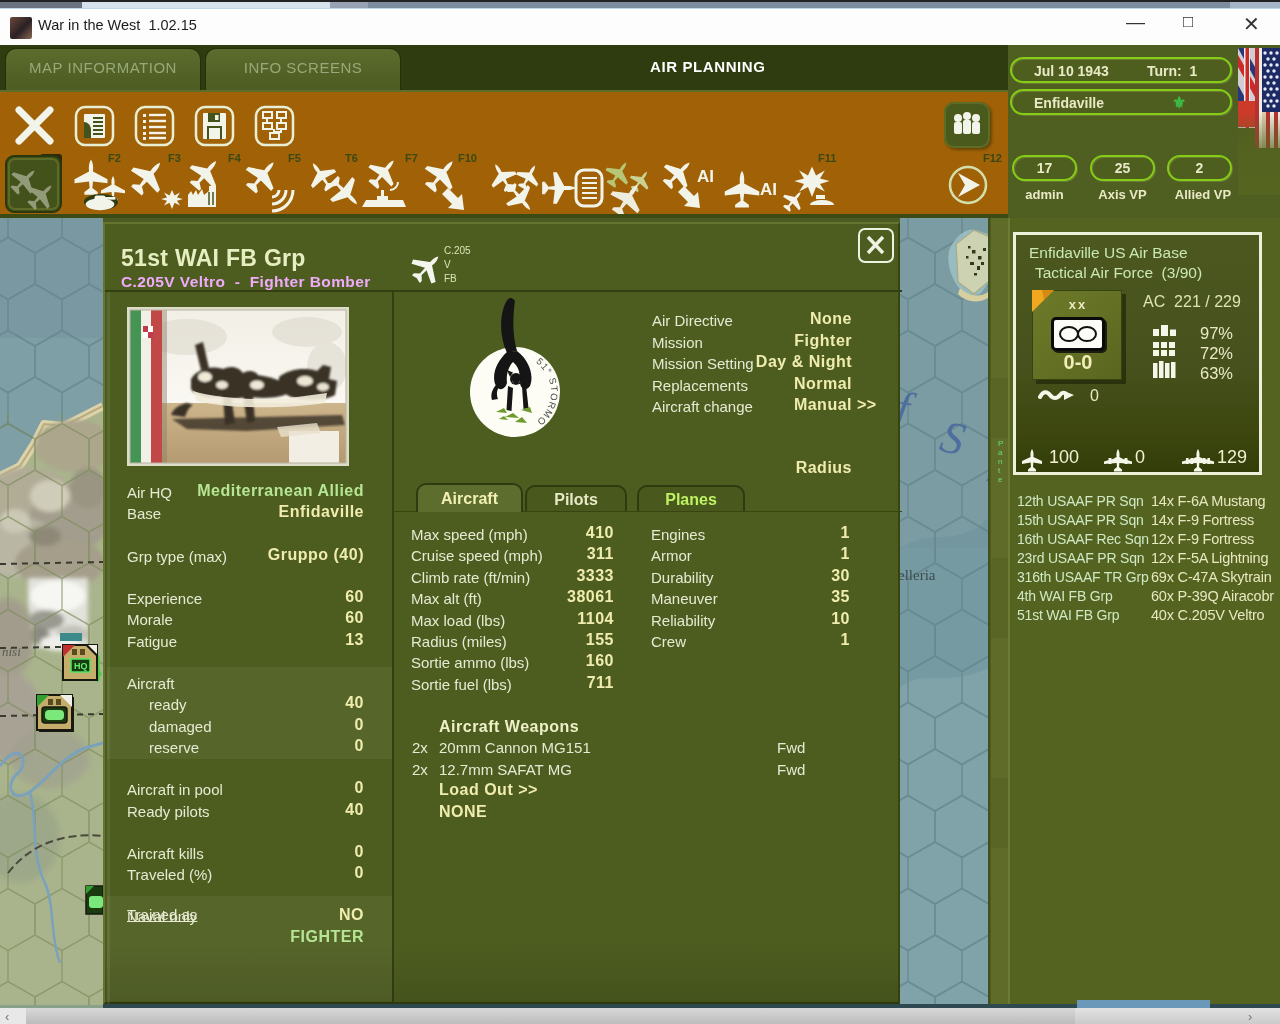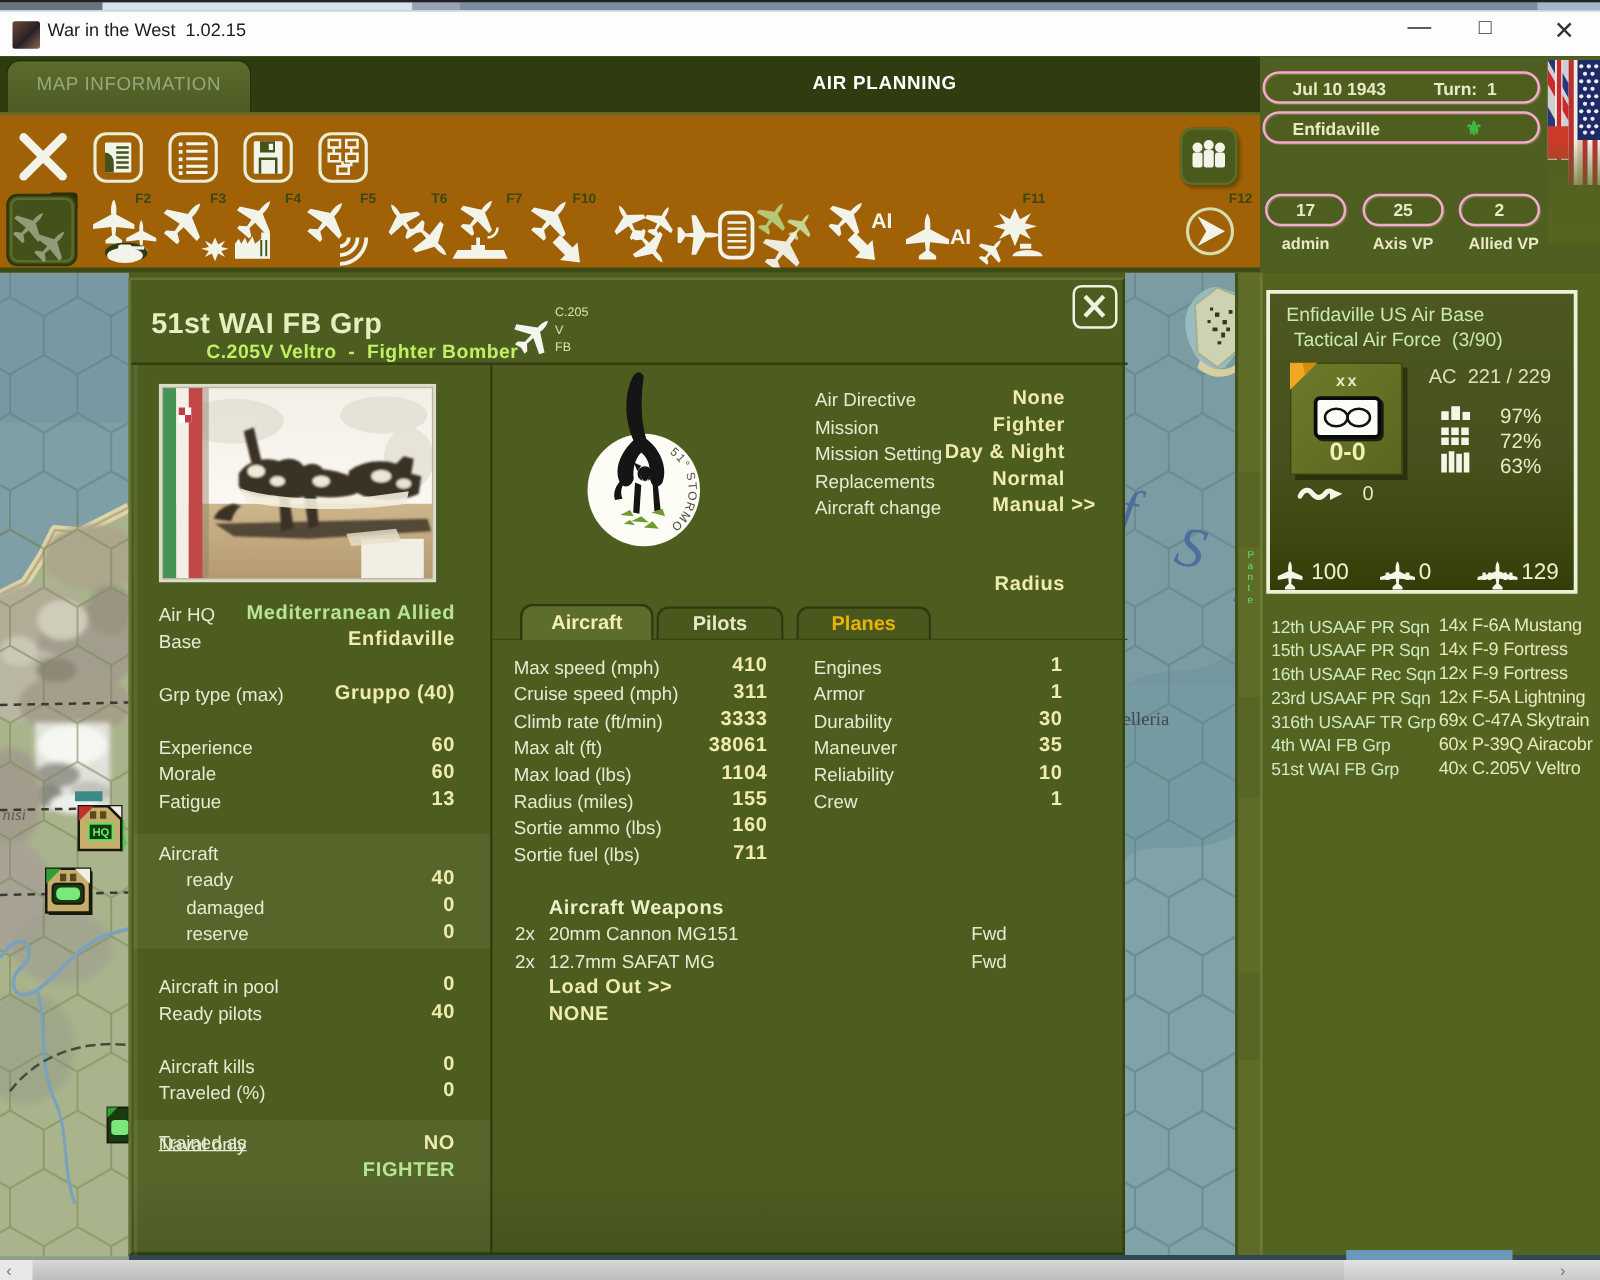--- a/index.html
+++ b/index.html
@@ -12,21 +12,21 @@
 #titlebar .ticon { position:absolute; left:10px; top:8px; width:22px; height:22px; background:linear-gradient(135deg,#6b4a3a 0%,#2a2024 55%,#8a6a55 100%); border-radius:2px; }
 #titlebar .ttext { position:absolute; left:38px; top:8px; font-size:14.5px; color:#1c1c1c; }
 #titlebar .tmid { position:absolute; left:272px; top:8px; font-size:14.5px; color:#1c1c1c; }
 .wbtn { position:absolute; top:0px; color:#333; font-size:19px; }
 
 #menuband { left:0; top:45px; width:1280px; height:45px; background:#2e3c0f; }
 .tab { position:absolute; top:3px; height:42px; border-radius:11px 11px 0 0; background:linear-gradient(#5c6c2e,#4c5c22); border:1px solid #24300a; border-bottom:none; text-align:center; font-size:15px; line-height:38px; color:#98a878; letter-spacing:0.5px; }
 .tab.sel { background:linear-gradient(#66762f,#55651f); color:#f4f4ee; }
 #airplanning { position:absolute; left:650px; top:13px; color:#fff; font-weight:bold; font-size:15px; letter-spacing:0.6px; }
 
-.pill { position:absolute; border-radius:13px; background:#4e5e1f; border:2px solid #f9a8d4; box-shadow:inset 1px 1px 0 #6b7b33, 1px 1px 0 #6b7b33; color:#e9e9c6; font-size:14px; font-weight:bold; }
+.pill { position:absolute; border-radius:13px; background:#4e5e1f; border:2px solid #84cc16; box-shadow:inset 1px 1px 0 #6b7b33, 1px 1px 0 #6b7b33; color:#e9e9c6; font-size:14px; font-weight:bold; }
 
 #toolbar { left:0; top:90px; width:1280px; height:128px; background:#a16207; border-top:2px solid #5d6d2c; z-index:1; }
 #hud { z-index:5; }
 #flags { z-index:6; }
 
 #mapleft { left:0; top:218px; width:103px; height:790px; background:#7f9fa6; overflow:hidden; }
 #mapright { left:900px; top:218px; width:108px; height:790px; background:#7f9fa6; overflow:hidden; }
 
 #sidebar { left:1008px; top:218px; width:272px; height:790px; background:#556320; border-left:2px solid #6d7c33; }
 #airbox { position:absolute; left:3px; top:14px; width:249px; height:243px; border:3px solid #edf1da; background:linear-gradient(#4c581f 0%, #46511d 55%, #3d470f 82%, #333d08 100%); }
@@ -54,20 +54,21 @@
 <div class="abs" id="titlebar">
   <div class="ticon"></div>
   <div class="ttext">War in the West&nbsp; 1.02.15</div>
   <div class="wbtn" style="left:1126px;top:2px;">—</div>
   <div class="wbtn" style="left:1183px;top:3px;font-size:17px;">□</div>
   <div class="wbtn" style="left:1243px;top:3px;font-size:20px;">✕</div>
 </div>
 
 <div class="abs" id="menuband">
   <div class="tab" style="left:5px;width:196px;">MAP INFORMATION</div>
+  <div class="tab" style="left:205px;width:196px;">INFO SCREENS</div>
   <div id="airplanning">AIR PLANNING</div>
 </div>
 
 <div class="abs" id="hud" style="left:1008px;top:45px;width:272px;height:173px;background:#4f5e21;">
   <div class="pill" style="left:2px;top:12px;width:222px;height:26px;">
     <span style="position:absolute;left:22px;top:4px;">Jul 10 1943</span>
     <span style="position:absolute;left:135px;top:4px;">Turn:&nbsp; 1</span>
   </div>
   <div class="pill" style="left:2px;top:44px;width:222px;height:26px;">
     <span style="position:absolute;left:22px;top:4px;">Enfidaville</span>
@@ -544,21 +545,21 @@
   </div>
   <div id="sqlist" style="position:absolute;left:7px;top:274px;line-height:19px;">
     <div style="position:absolute;left:0;top:0;color:#cfe9c4;white-space:nowrap;font-size:14px;letter-spacing:-0.2px;line-height:19px;">12th USAAF PR Sqn<br>15th USAAF PR Sqn<br>16th USAAF Rec Sqn<br>23rd USAAF PR Sqn<br>316th USAAF TR Grp<br>4th WAI FB Grp<br>51st WAI FB Grp</div>
     <div style="position:absolute;left:134px;top:0;color:#e7e8c0;white-space:nowrap;font-size:14.5px;letter-spacing:-0.2px;line-height:19px;">14x F-6A Mustang<br>14x F-9 Fortress<br>12x F-9 Fortress<br>12x F-5A Lightning<br>69x C-47A Skytrain<br>60x P-39Q Airacobr<br>40x C.205V Veltro</div>
   </div>
 </div>
 
 <div class="abs" id="dialog">
 
   <div class="abs" style="left:16px;top:21px;font-size:23px;font-weight:bold;color:#e7efc2;letter-spacing:0.3px;">51st WAI FB Grp</div>
-  <div class="abs" style="left:16px;top:49px;font-size:15.5px;font-weight:bold;color:#bef264;letter-spacing:0.4px;margin-left:44px;">C.205V Veltro&nbsp; -&nbsp; Fighter Bomber</div>
+  <div class="abs" style="left:16px;top:49px;font-size:15.5px;font-weight:bold;color:#f0abfc;letter-spacing:0.4px;">C.205V Veltro&nbsp; -&nbsp; Fighter Bomber</div>
   <svg class="abs" style="left:300px;top:26px;" width="40" height="40" viewBox="0 0 40 40">
     <g transform="rotate(45 20 20)">
       <path fill="#f4f6ee" d="M20,1 C22,4 22.5,8 21.8,12 L21.2,26 L25.5,30 L25.5,33 L20,31.5 L14.5,33 L14.5,30 L18.8,26 L18.2,12 C17.5,8 18,4 20,1 Z"></path>
       <path fill="#f4f6ee" d="M19,10 L36,21 L34,25 L19,18 L6,25 L4,21 Z"></path>
     </g>
   </svg>
   <div class="abs" style="left:339px;top:21px;font-size:10px;color:#dce4b4;">C.205</div>
   <div class="abs" style="left:339px;top:35px;font-size:10px;color:#dce4b4;">V</div>
   <div class="abs" style="left:339px;top:49px;font-size:10px;color:#dce4b4;">FB</div>
 
@@ -707,21 +708,21 @@
     <div class="val" style="left:547px;top:129px;width:200px;">Day &amp; Night</div>
   <div class="lbl" style="left:547px;top:153px;">Replacements</div>
     <div class="val" style="left:547px;top:151px;width:200px;">Normal</div>
   <div class="lbl" style="left:547px;top:174px;">Aircraft change</div>
     <div class="val" style="left:547px;top:172px;width:200px;">Manual</div>
   <div class="val" style="left:752px;top:172px;width:30px;text-align:left;">&gt;&gt;</div>
   <div class="val" style="left:547px;top:235px;width:200px;">Radius</div>
 
   <div class="abs" style="left:311px;top:259px;width:107px;height:29px;border:2px solid #2e3a10;border-bottom:none;border-radius:10px 10px 0 0;background:#5d6d2d;color:#f2f0b2;font-weight:bold;font-size:16px;text-align:center;line-height:27px;">Aircraft</div>
   <div class="abs" style="left:420px;top:261px;width:102px;height:27px;border:2px solid #2e3a10;border-bottom:none;border-radius:10px 10px 0 0;background:#49581d;color:#e8e9c6;font-weight:bold;font-size:16px;text-align:center;line-height:25px;">Pilots</div>
-  <div class="abs" style="left:532px;top:261px;width:108px;height:27px;border:2px solid #2e3a10;border-bottom:none;border-radius:10px 10px 0 0;background:#49581d;color:#eab308;font-weight:bold;font-size:16px;text-align:center;line-height:25px;">Planes</div>
+  <div class="abs" style="left:532px;top:261px;width:108px;height:27px;border:2px solid #2e3a10;border-bottom:none;border-radius:10px 10px 0 0;background:#49581d;color:#bef264;font-weight:bold;font-size:16px;text-align:center;line-height:25px;">Planes</div>
   <div class="abs" style="left:289px;top:287px;width:22px;height:1px;background:#38450f;"></div>
   <div class="abs" style="left:418px;top:287px;width:379px;height:1px;background:#38450f;"></div>
 
   <div class="lbl" style="left:306px;top:302px;">Max speed (mph)</div>
     <div class="val" style="left:380px;top:300px;width:129px;">410</div>
   <div class="lbl" style="left:306px;top:323px;">Cruise speed (mph)</div>
     <div class="val" style="left:380px;top:321px;width:129px;">311</div>
   <div class="lbl" style="left:306px;top:345px;">Climb rate (ft/min)</div>
     <div class="val" style="left:380px;top:343px;width:129px;">3333</div>
   <div class="lbl" style="left:306px;top:366px;">Max alt (ft)</div>

